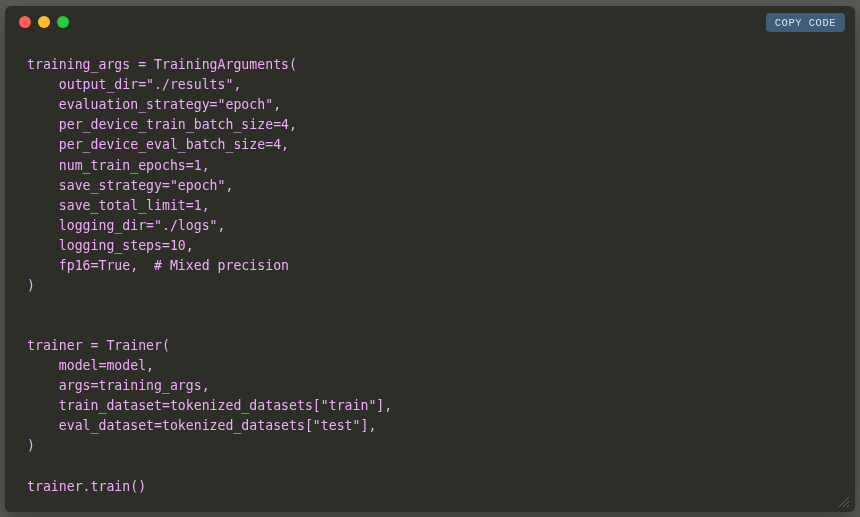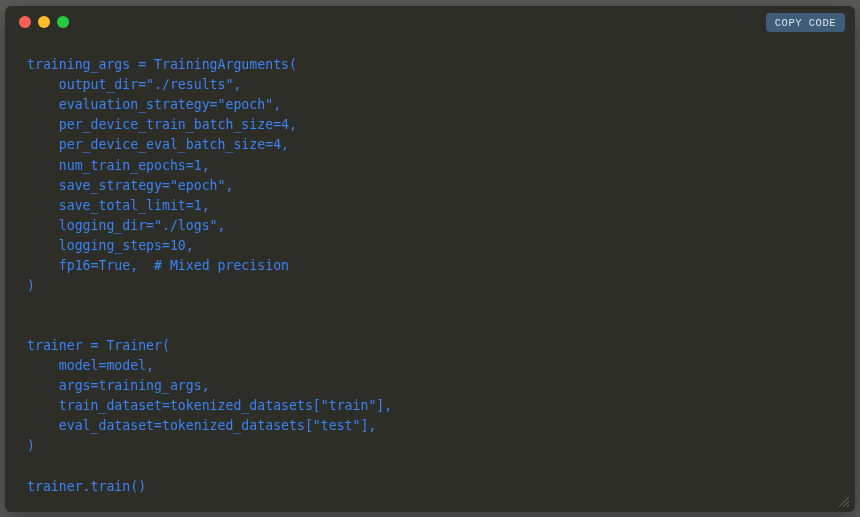--- a/index.html
+++ b/index.html
@@ -35,21 +35,21 @@
     border:none;
     font-size:10.5px;
     letter-spacing:.5px;
     padding:4px 9px 3px 9px;
     border-radius:4px;
     font-family:inherit;
     cursor:pointer;
   }
   .code{
     padding:4px 18px 8px 22px;
-    color:#3b82f6;
+    color:#f0abfc;
     font-size:13.2px;
     line-height:1.52;
     white-space:pre;
   }
   .resize-handle{
     position:absolute;
     right:6px;bottom:6px;
     width:12px;height:12px;
     opacity:.35;
     cursor:nwse-resize;

